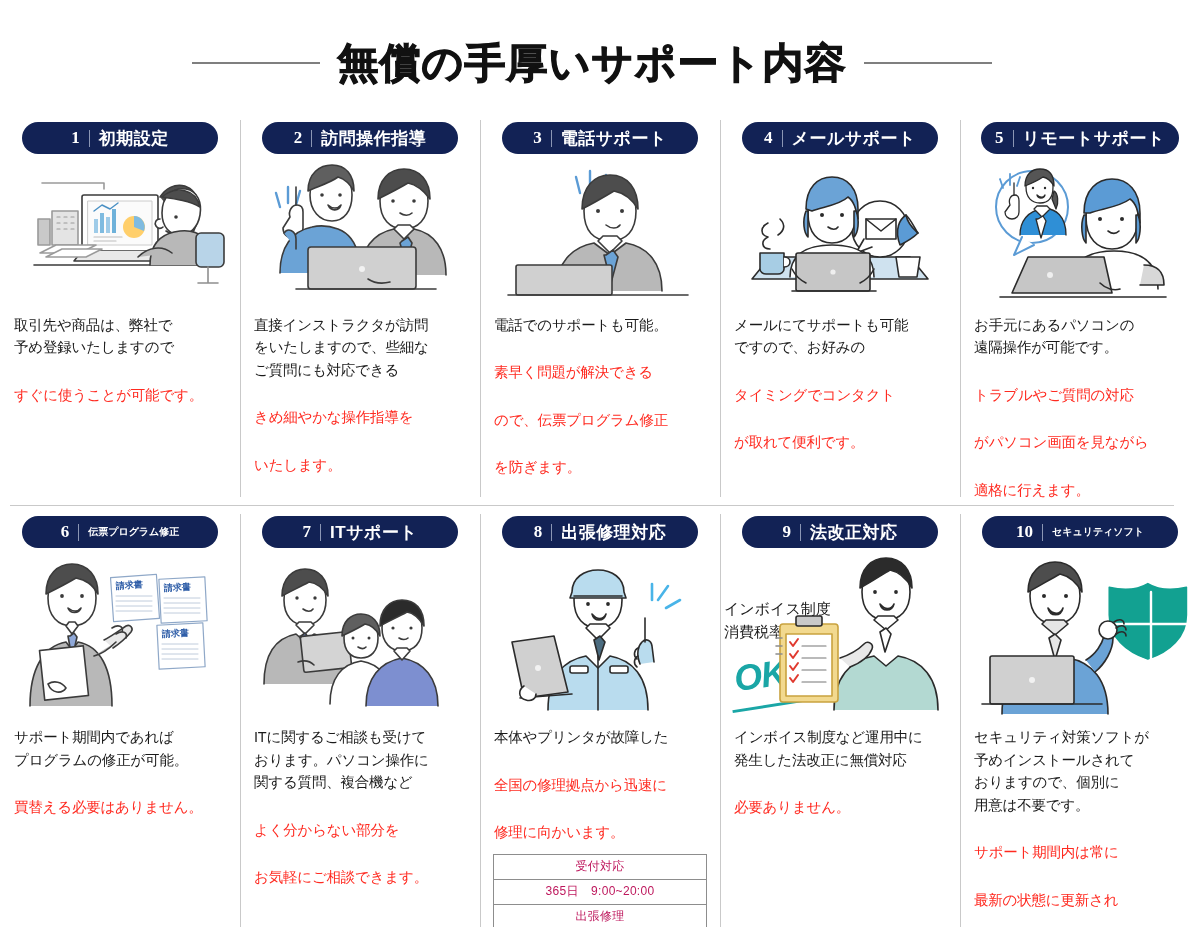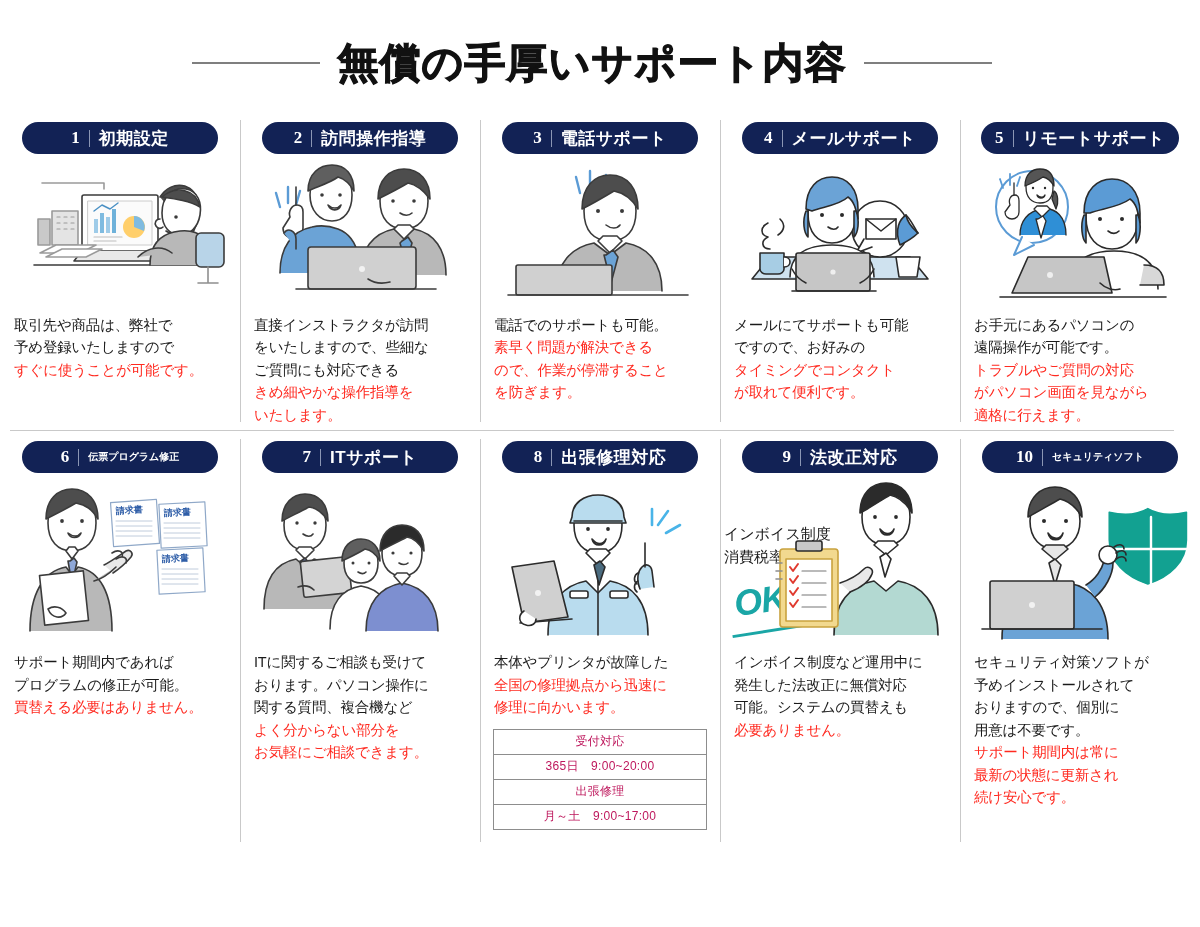--- a/index.html
+++ b/index.html
@@ -94,21 +94,21 @@
   .illus svg { display: block; }
 
   
   .body-text {
     padding: 4px 10px 0 14px;
     font-size: 14.5px;
     line-height: 1.55;
     color: #1a1a1a;
     letter-spacing: -0.2px;
   }
-  .body-text .hl { color: #ff2a20; display: block; }
+  .body-text .hl { color: #ff2a20; display: block; margin-top: 25px; }
   .body-text .ln { display: block; }
 
   
   .hours-table {
     margin: 10px auto 16px auto;
     width: 214px;
     border-collapse: collapse;
     font-size: 12px;
     color: #be185d;
   }
@@ -289,21 +289,21 @@
             <path d="M108 80 l12 12 l12 -12 l-5 -5 h-14 z" fill="#ffffff"></path>
             <path d="M116 94 l7 -5 l5 7 l-7 26 l-7 -28 z" fill="#6ba3d6"></path>
             <rect x="26" y="104" width="96" height="30" rx="2" fill="#d0d0d0"></rect>
             <path d="M18 134 h180" stroke="#3b3b3b"></path>
           </g>
         </svg>
       </div>
       <div class="body-text">
         <span class="ln">電話でのサポートも可能。</span>
         <span class="hl">素早く問題が解決できる</span>
-        <span class="hl">ので、作業が停滞すること</span>
+        <span class="hl">ので、伝票プログラム修正</span>
         <span class="hl">を防ぎます。</span>
       </div>
     </div>
 
     <div class="card">
       <div class="pill-wrap">
         <div class="pill">
           <span class="pill-num">4</span>
           <span class="pill-div"></span>
           <span class="pill-label">メールサポート</span>
@@ -605,21 +605,20 @@
               <path d="M70 112 l3 4 l5 -7"></path>
               <path d="M70 124 l3 4 l5 -7"></path>
             </g>
             <path d="M56 84 h6 M56 92 h6 M56 100 h6" stroke="#8d8d8d"></path>
           </g>
         </svg>
       </div>
       <div class="body-text">
         <span class="ln">インボイス制度など運用中に</span>
         <span class="ln">発生した法改正に無償対応</span>
-        <span class="ln">可能。システムの買替えも</span>
         <span class="hl">必要ありません。</span>
       </div>
     </div>
 
     <div class="card">
       <div class="pill-wrap">
         <div class="pill">
           <span class="pill-num">10</span>
           <span class="pill-div"></span>
           <span class="pill-label small">セキュリティソフト</span>

